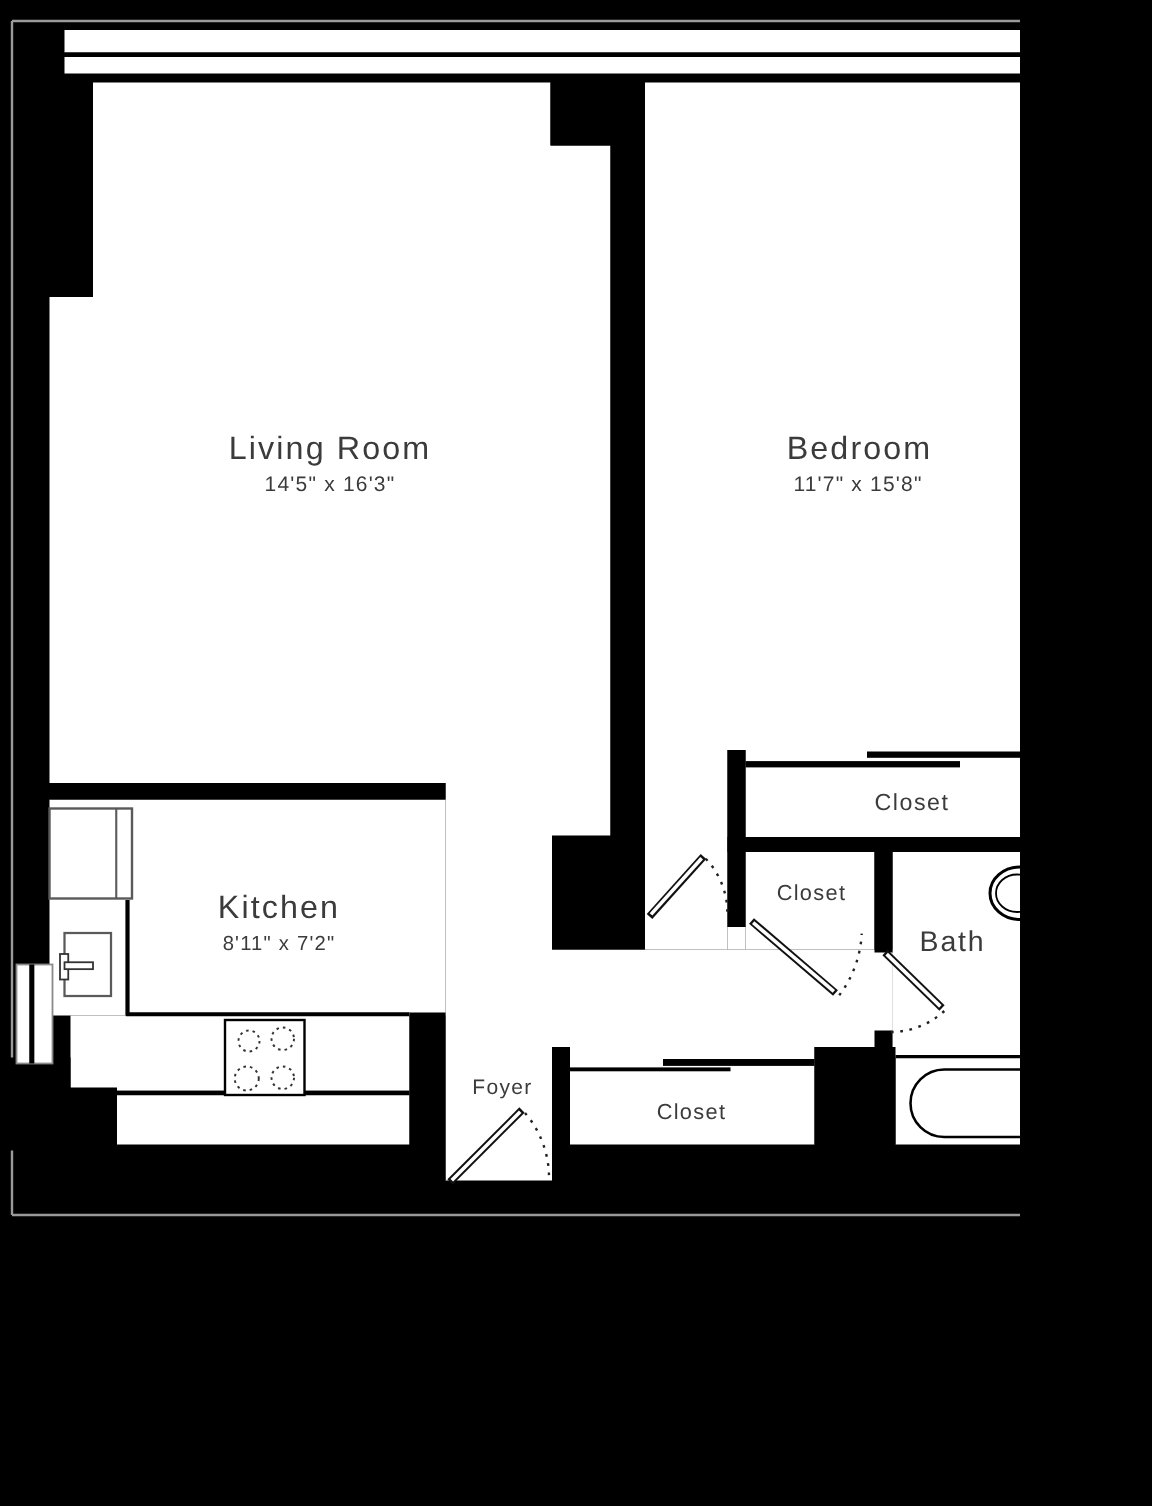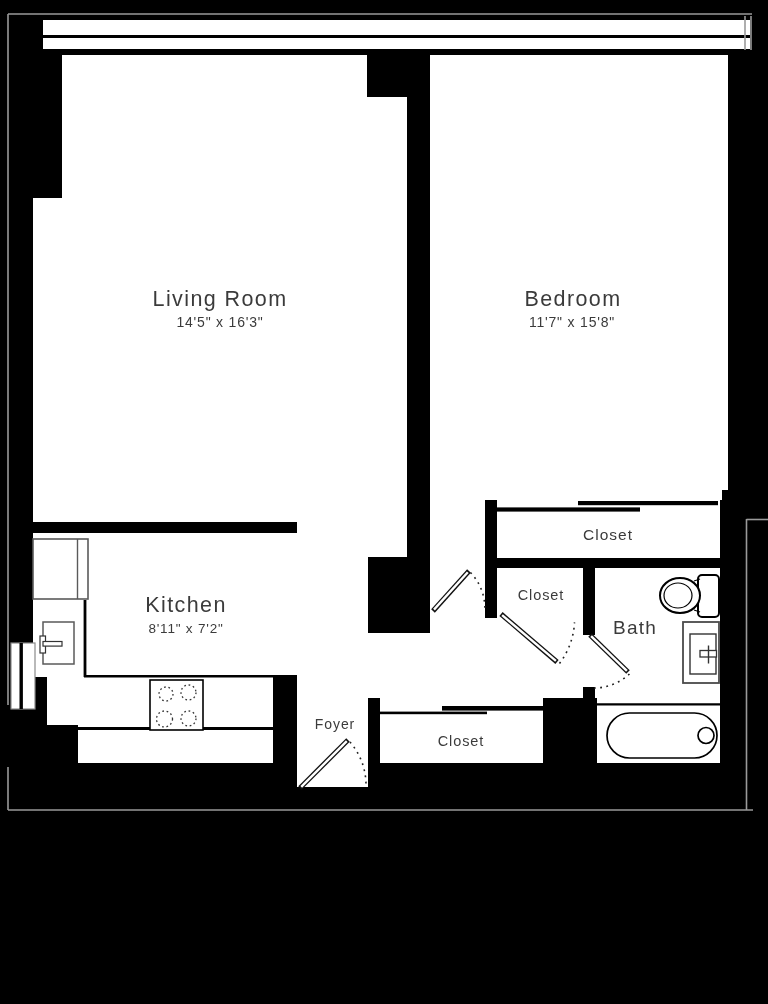--- a/index.html
+++ b/index.html
@@ -1,16 +1,16 @@
 <!DOCTYPE html>
 <html><head>
 <meta charset="utf-8">
 <style>
   html,body{margin:0;padding:0;background:#000;}
-  .stage{position:relative;width:768px;height:1004px;background:#000;overflow:hidden;}
+  .stage{position:relative;width:680px;height:1004px;background:#000;overflow:hidden;}
   svg{display:block;}
   .floor{fill:#ffffff;}
   .wall{fill:#000000;}
   .ext{stroke:#9a9a9a;stroke-width:1.6;fill:none;}
   .fix-dark{stroke:#000;fill:#fff;}
   .fix-gray{stroke:#5a5a5a;fill:#fff;}
   .leaf-outer{stroke:#111;stroke-width:5;fill:none;}
   .leaf-inner{stroke:#fff;stroke-width:2.4;fill:none;}
   .swing{stroke:#222;stroke-width:1.6;fill:none;stroke-dasharray:1.8 4.4;}
   .burner{fill:none;stroke:#333;stroke-width:1.3;stroke-dasharray:1.7 2.7;}

